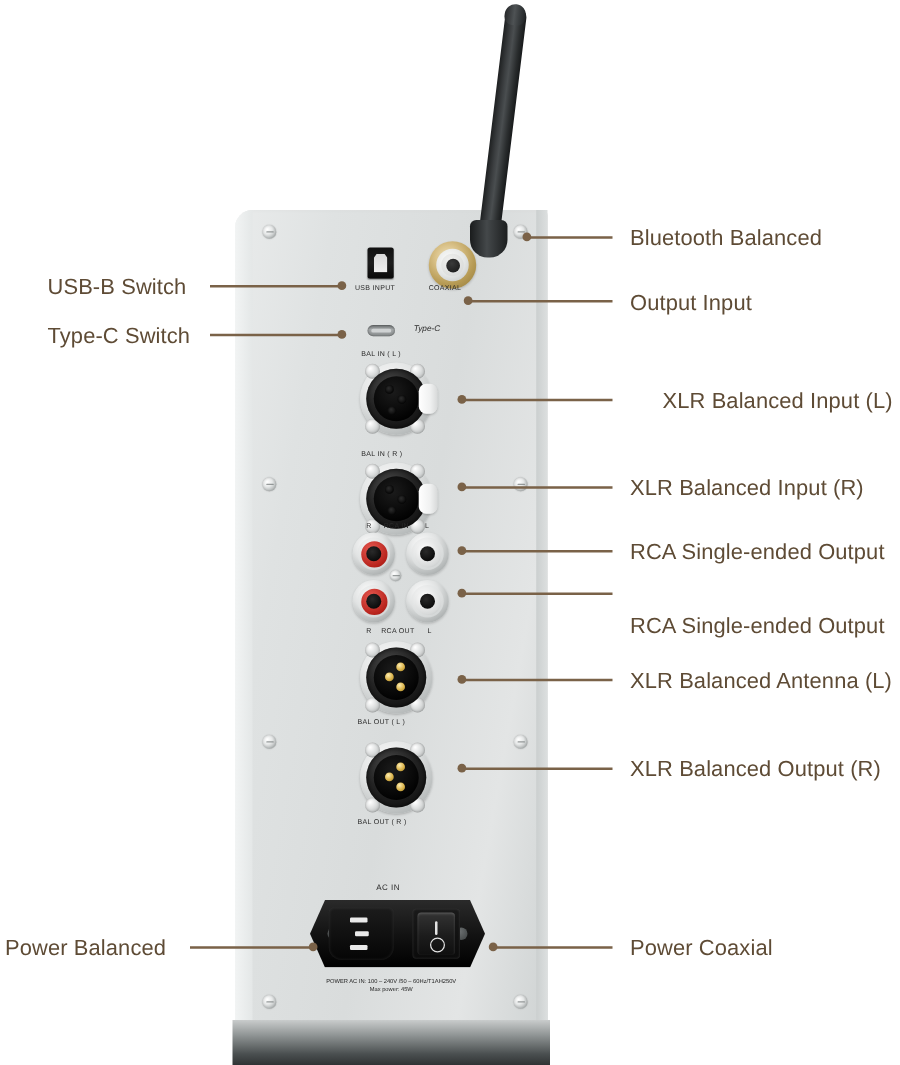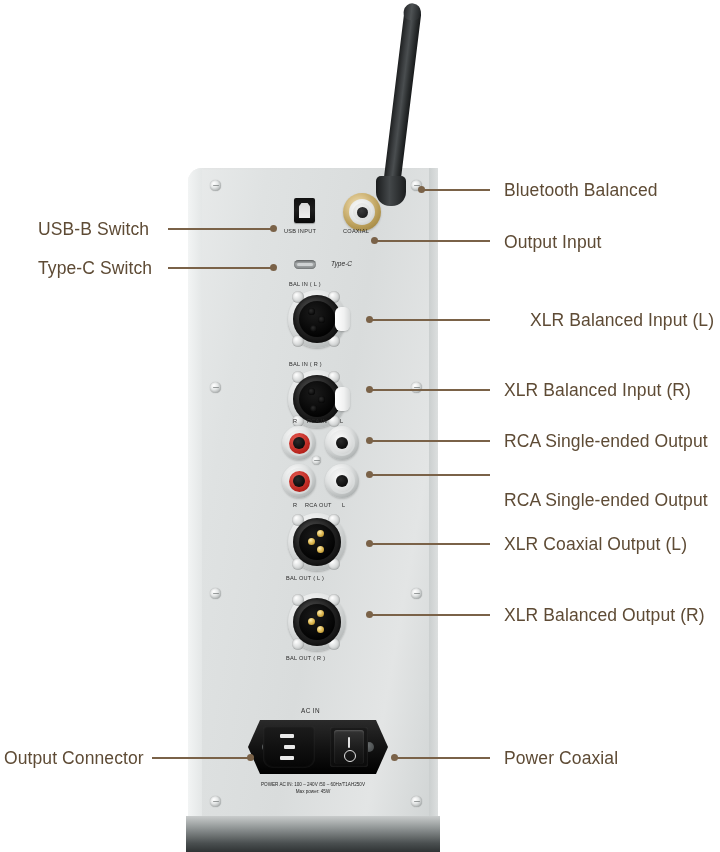--- a/index.html
+++ b/index.html
@@ -377,21 +377,21 @@
 
   <div class="callout">
     <div class="cl-dot" style="left:366px;top:471px;"></div>
     <div class="cl-line" style="left:372px;top:474px;width:118px;"></div>
     <div class="cl-text" style="left:504px;top:490px;">RCA Single-ended Output</div>
   </div>
 
   <div class="callout">
     <div class="cl-dot" style="left:366px;top:540px;"></div>
     <div class="cl-line" style="left:372px;top:543px;width:118px;"></div>
-    <div class="cl-text" style="left:504px;top:534px;">XLR Coaxial Output (L)</div>
+    <div class="cl-text" style="left:504px;top:534px;">XLR Balanced Antenna (L)</div>
   </div>
 
   <div class="callout">
     <div class="cl-dot" style="left:366px;top:611px;"></div>
     <div class="cl-line" style="left:372px;top:614px;width:118px;"></div>
     <div class="cl-text" style="left:504px;top:605px;">XLR Balanced Output (R)</div>
   </div>
 
   <div class="callout">
     <div class="cl-dot" style="left:391px;top:754px;"></div>
@@ -405,18 +405,18 @@
     <div class="cl-dot" style="left:270px;top:225px;"></div>
   </div>
 
   <div class="callout">
     <div class="cl-text left" style="left:38px;top:258px;">Type-C Switch</div>
     <div class="cl-line" style="left:168px;top:267px;width:105px;"></div>
     <div class="cl-dot" style="left:270px;top:264px;"></div>
   </div>
 
   <div class="callout">
-    <div class="cl-text left" style="left:4px;top:748px;">Output Connector</div>
+    <div class="cl-text left" style="left:4px;top:748px;">Power Balanced</div>
     <div class="cl-line" style="left:152px;top:757px;width:98px;"></div>
     <div class="cl-dot" style="left:247px;top:754px;"></div>
   </div>
 
 </div>
 
 </body></html>

